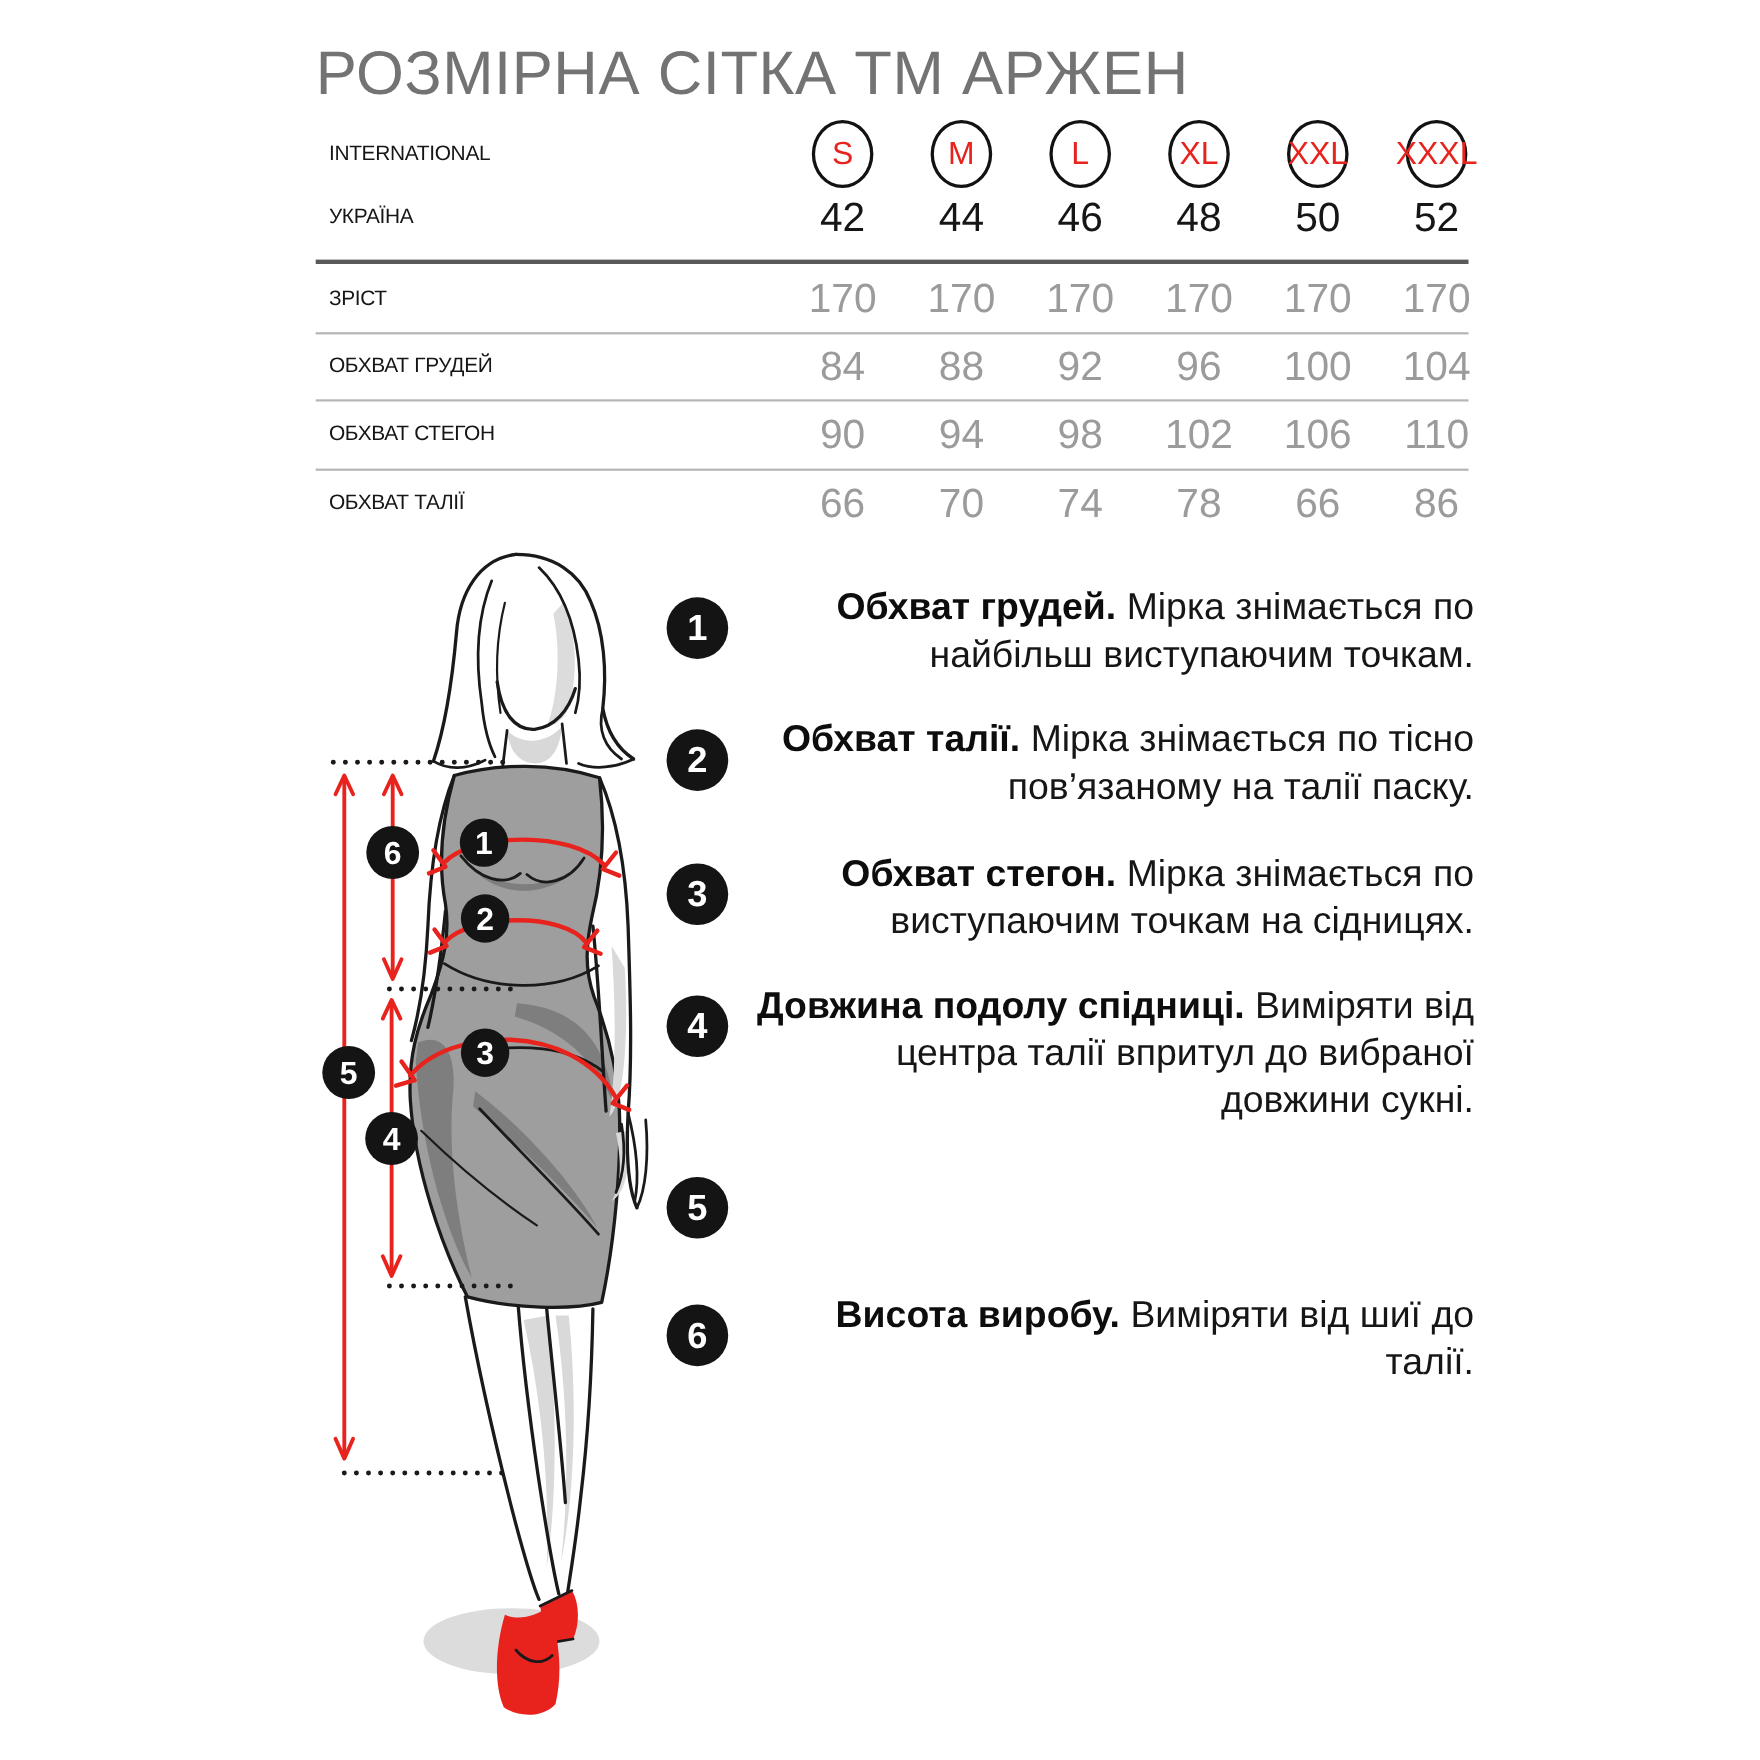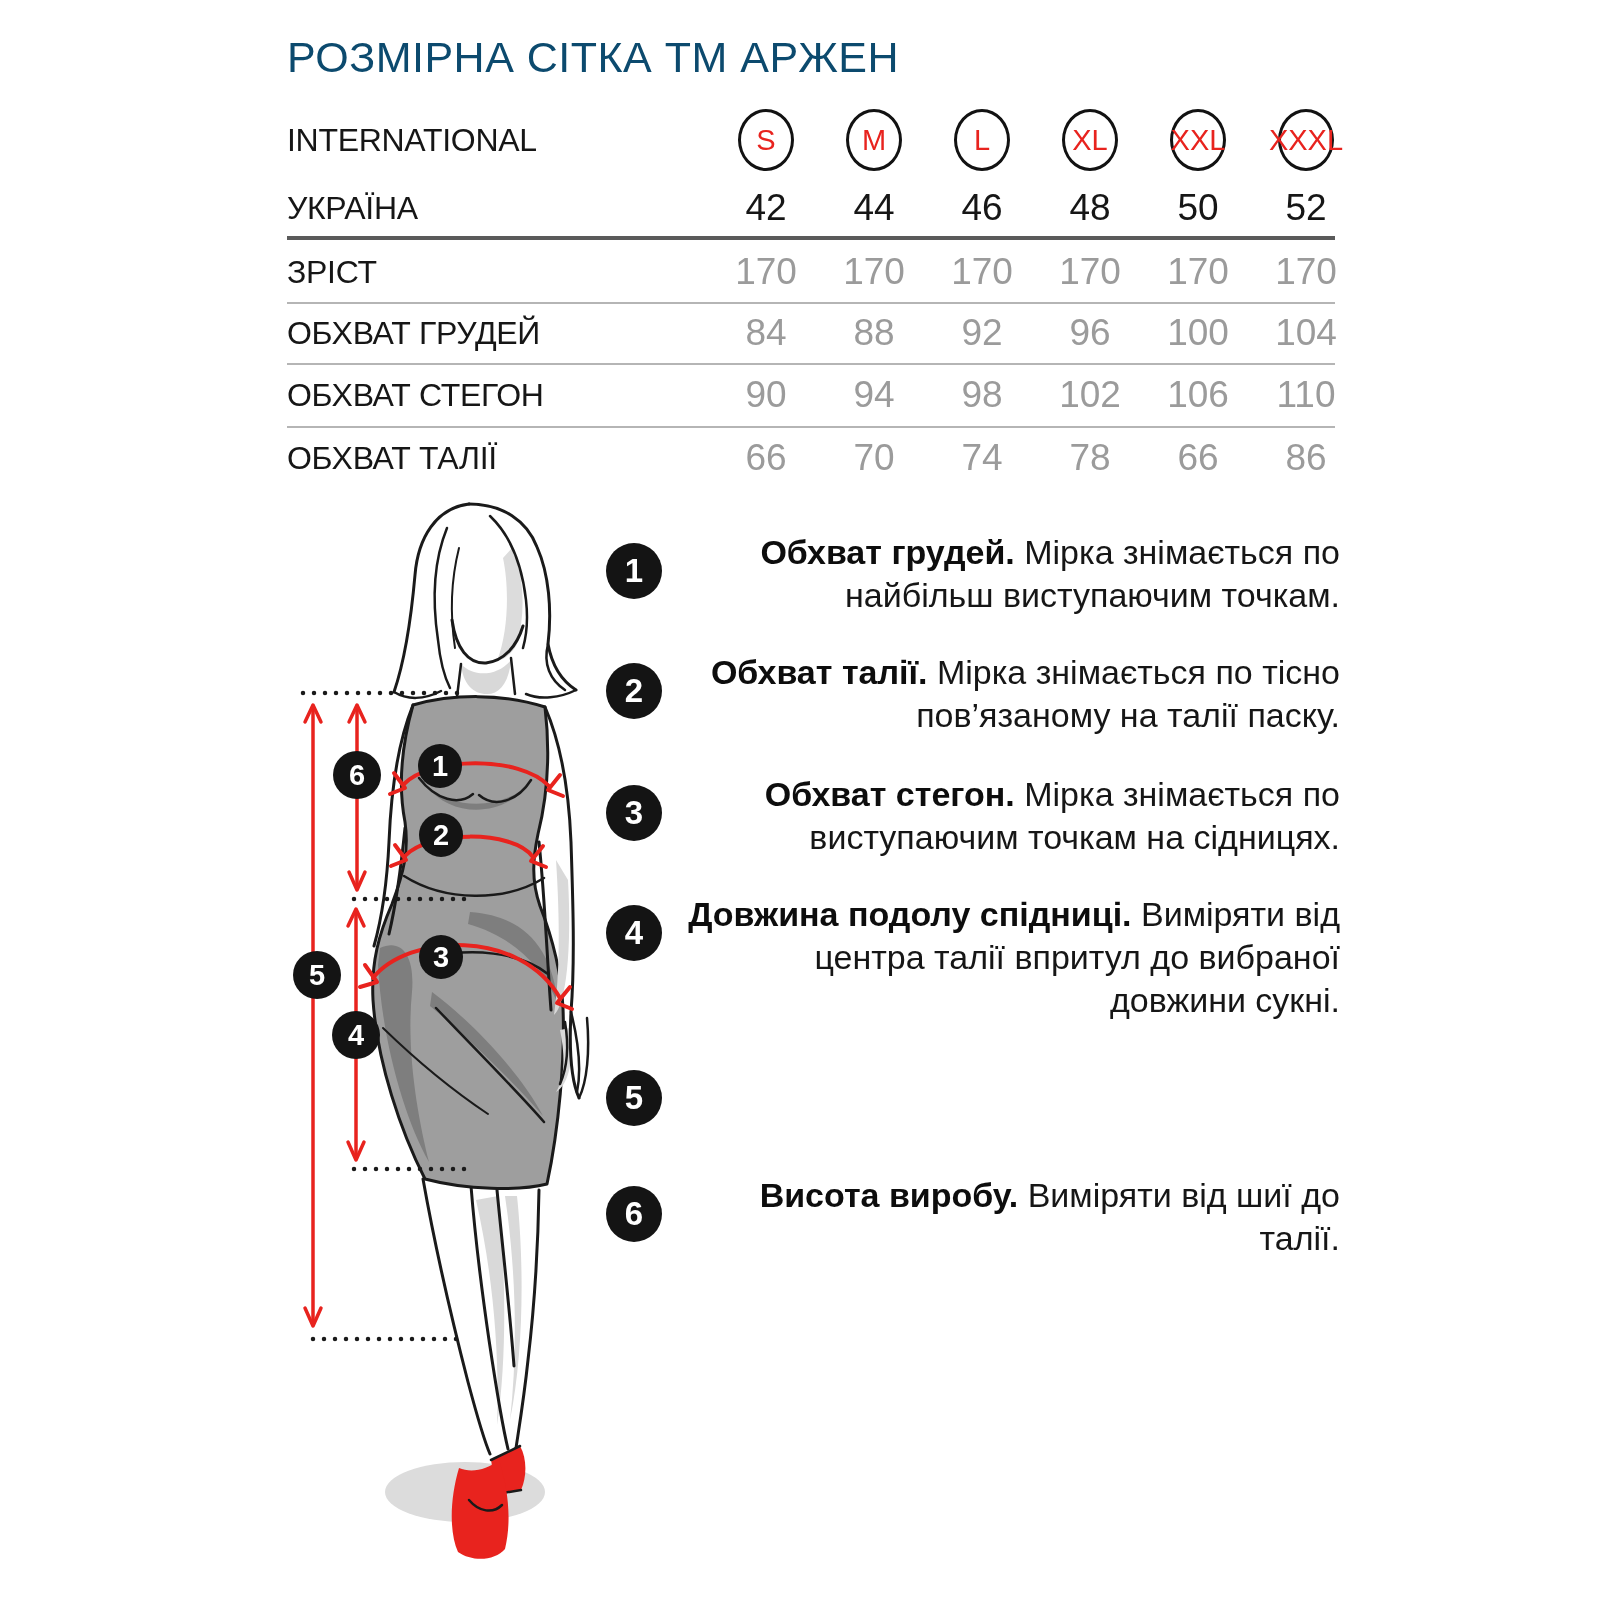--- a/index.html
+++ b/index.html
@@ -1,27 +1,27 @@
 <!DOCTYPE html>
 <html><head>
 <meta charset="utf-8">
 <style>
   html,body{margin:0;padding:0;background:#ffffff;}
   .canvas{
     position:relative;width:1600px;height:1600px;background:#ffffff;overflow:hidden;
     font-family:"Liberation Sans","DejaVu Sans",sans-serif;color:#111;
   }
   .title{
-    position:absolute;left:287px;top:33px;font-size:43px;font-weight:500;
-    letter-spacing:0.5px;color:#0c4a6e;white-space:nowrap;
+    position:absolute;left:287px;top:33px;font-size:56px;font-weight:500;
+    letter-spacing:0.5px;color:#737373;white-space:nowrap;
   }
   
   .trow{position:absolute;left:287px;width:1075px;height:48px;display:grid;
         grid-template-columns:425px repeat(6,108px);align-items:center;}
-  .trow .lbl{font-size:32px;letter-spacing:-0.3px;color:#161616;}
+  .trow .lbl{font-size:19px;letter-spacing:-0.3px;color:#161616;margin-left:12px;}
   .trow .val{justify-self:center;font-size:37px;color:#161616;text-align:center;}
   .trow .val.gray{color:#9b9b9b;}
   .size-circle{
     justify-self:center;width:50px;height:56px;border:3.5px solid #121212;border-radius:50%;
     display:flex;align-items:center;justify-content:center;overflow:visible;
   }
   .size-circle span{font-size:29px;color:#e8231e;white-space:nowrap;}
   .tline{position:absolute;left:287px;width:1048px;background:#b5b5b5;height:2px;}
   .tline.thick{height:4px;background:#5a5a5a;}
   
@@ -59,21 +59,21 @@
         <span>XL</span>
       </div>
     <div class="size-circle">
         <span>XXL</span>
       </div>
     <div class="size-circle">
         <span>XXXL</span>
       </div>
   </div>
 
-  <div class="trow" style="top:184px">
+  <div class="trow" style="top:174px">
     <div class="lbl">УКРАЇНА</div>
     <div class="val">42</div>
     <div class="val">44</div>
     <div class="val">46</div>
     <div class="val">48</div>
     <div class="val">50</div>
     <div class="val">52</div>
   </div>
 
   <div class="tline thick" style="top:236px"></div>

